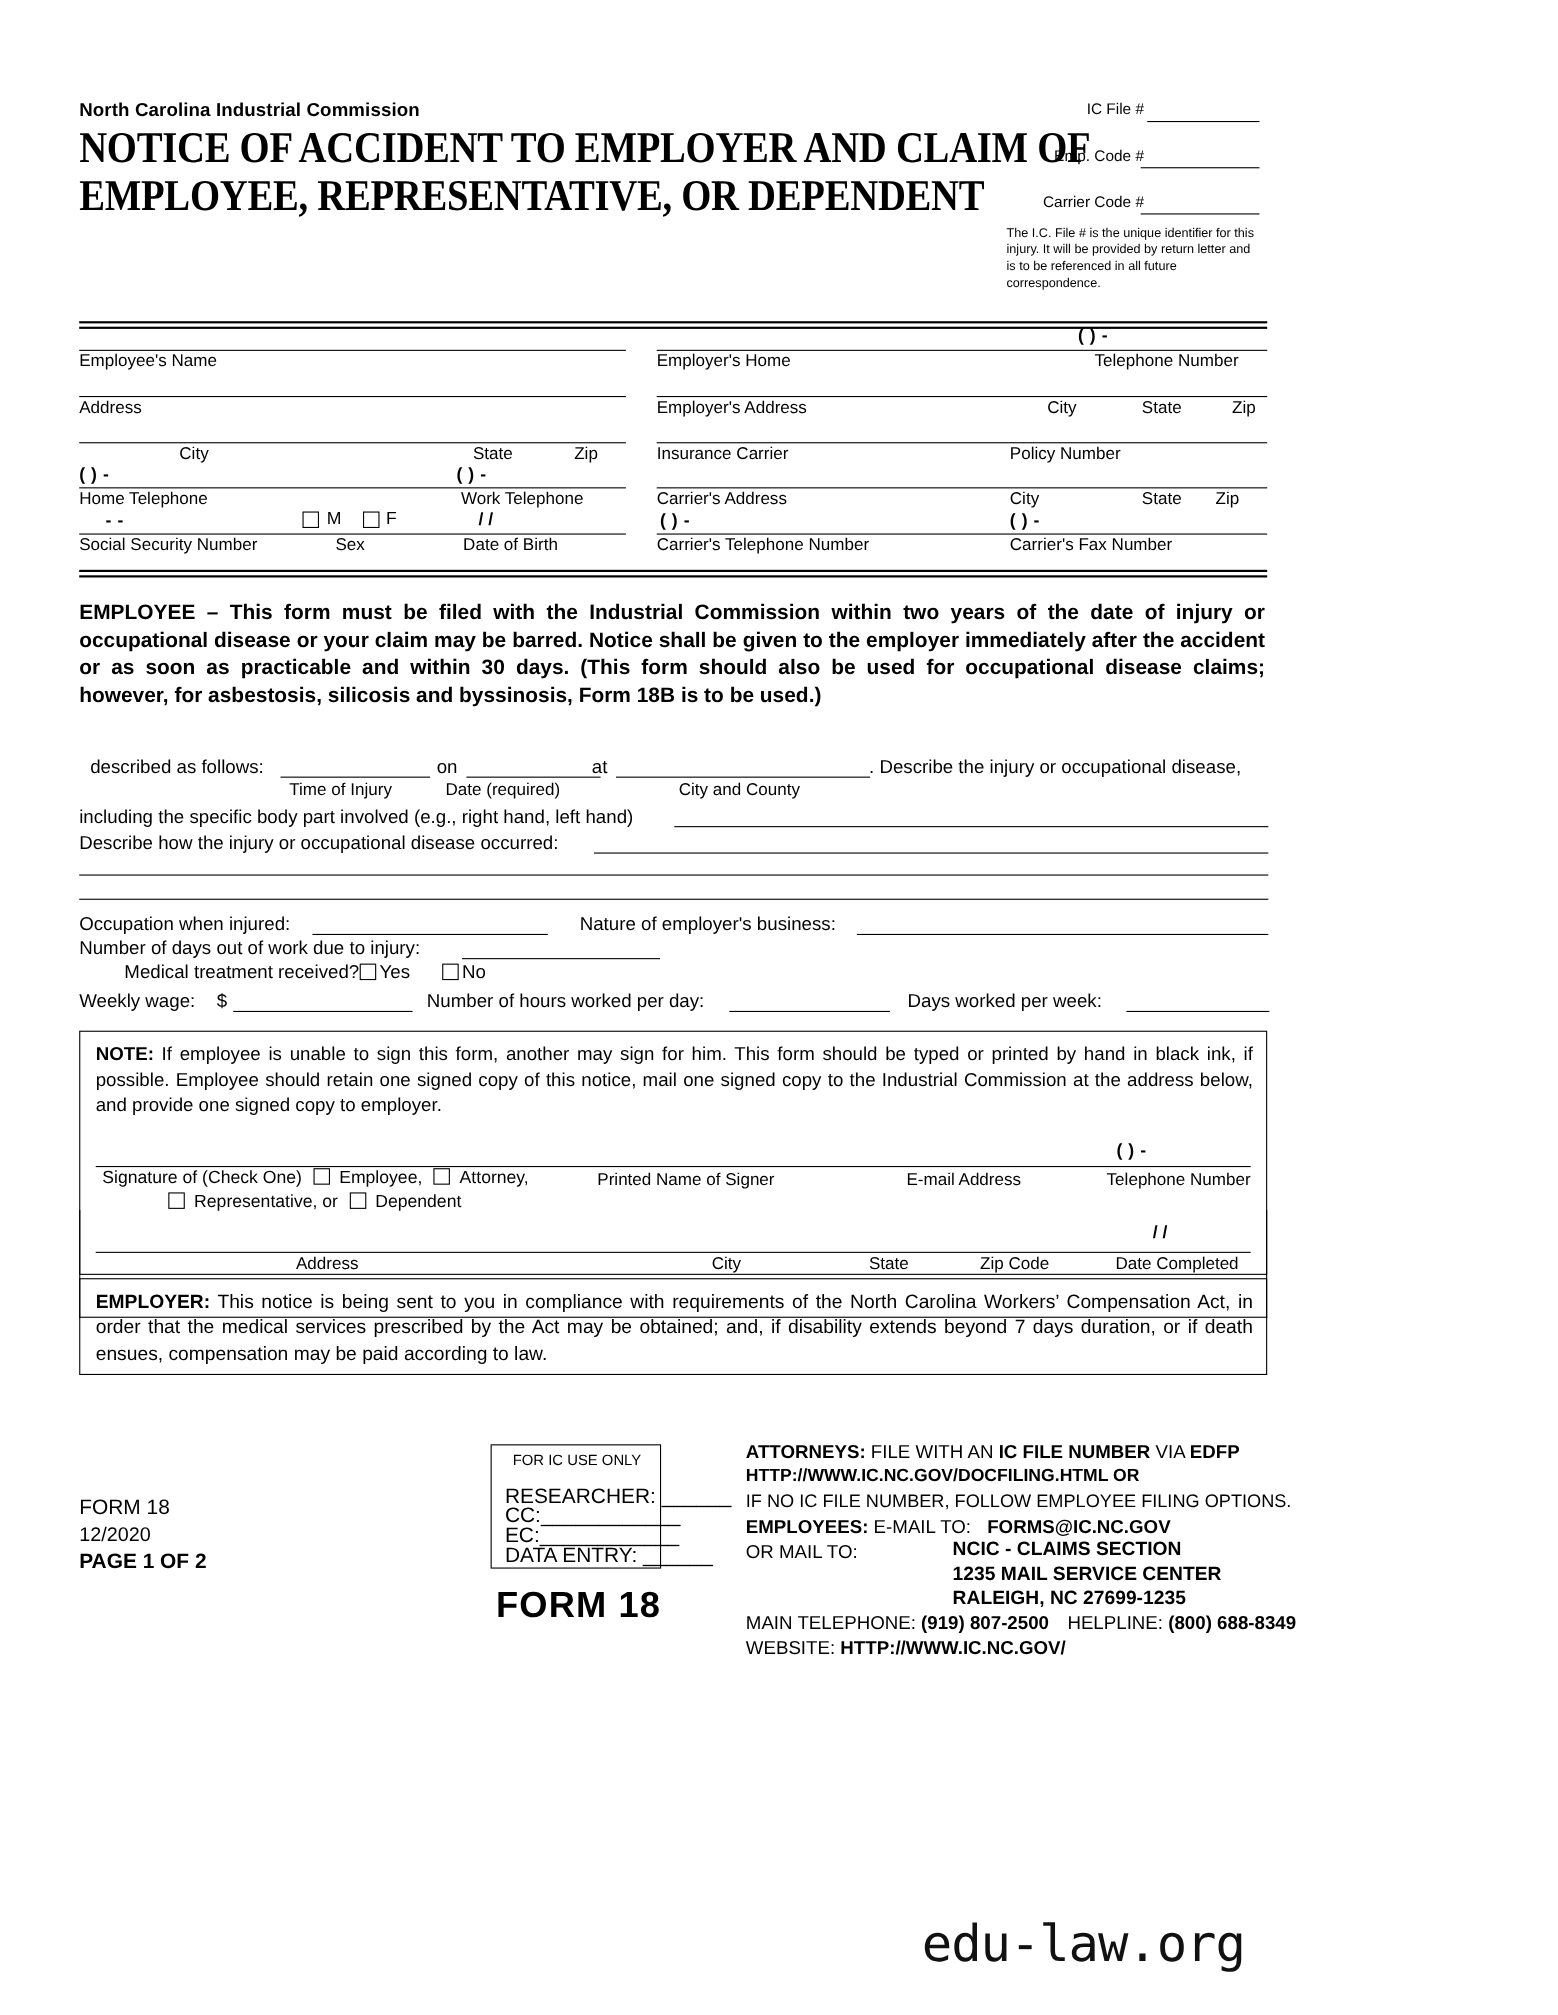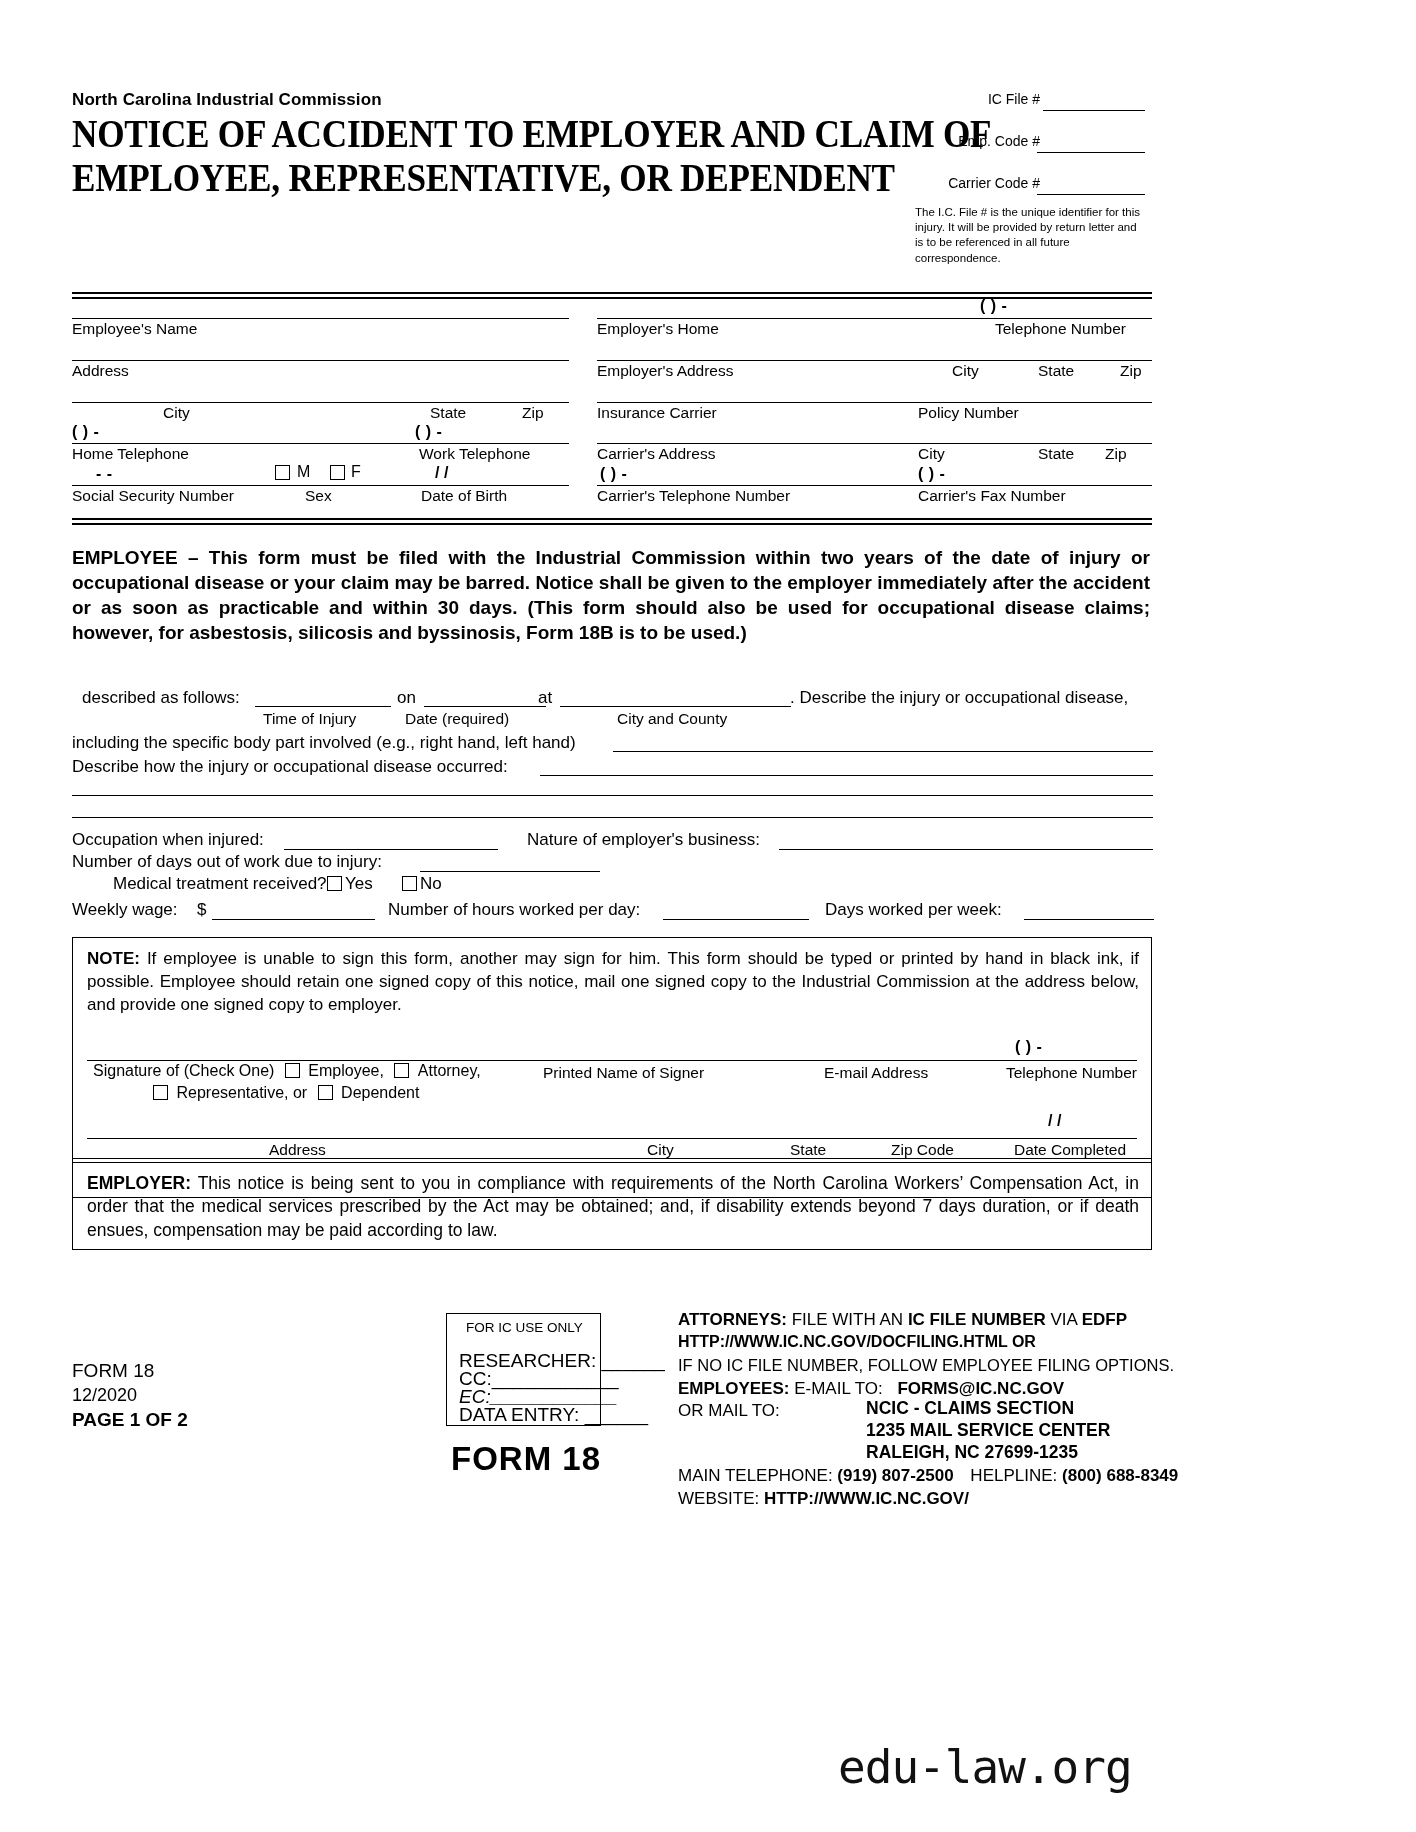--- a/index.html
+++ b/index.html
@@ -230,21 +230,21 @@
   </div>
 
   <div class="ft sclbl" style="left:72px;top:1360px;font-size:19px;">FORM 18</div>
   <div class="ft" style="left:72px;top:1385px;font-size:18px;">12/2020</div>
   <div class="ft sclbl" style="left:72px;top:1409px;font-size:19px;font-weight:bold;">PAGE 1 OF 2</div>
 
   <div class="bx" id="icuse">
     <div id="icuseTitle" class="sclbl">FOR IC USE ONLY</div>
     <div class="icrow sclbl" style="left:12px;top:36px;"><span>RESEARCHER:</span><span> ______</span></div>
     <div class="icrow sclbl" style="left:12px;top:54px;"><span>CC:</span><span>____________</span></div>
-    <div class="icrow sclbl" style="left:12px;top:72px;font-style:italic;"><span>EC:</span><span>____________</span></div>
+    <div class="icrow sclbl" style="left:12px;top:72px;"><span>EC:</span><span>____________</span></div>
     <div class="icrow sclbl" style="left:12px;top:90px;"><span>DATA ENTRY:</span><span> ______</span></div>
   </div>
 
   <div class="r sclbl" id="form18big">FORM 18</div>
 
   <div class="ft sclbl" style="left:678px;top:1310px;font-size:17px;white-space:nowrap;">
     <span class="bold">ATTORNEYS:</span>
     <span>FILE WITH AN</span>
     <span class="bold">IC FILE NUMBER</span>
     <span>VIA</span>

